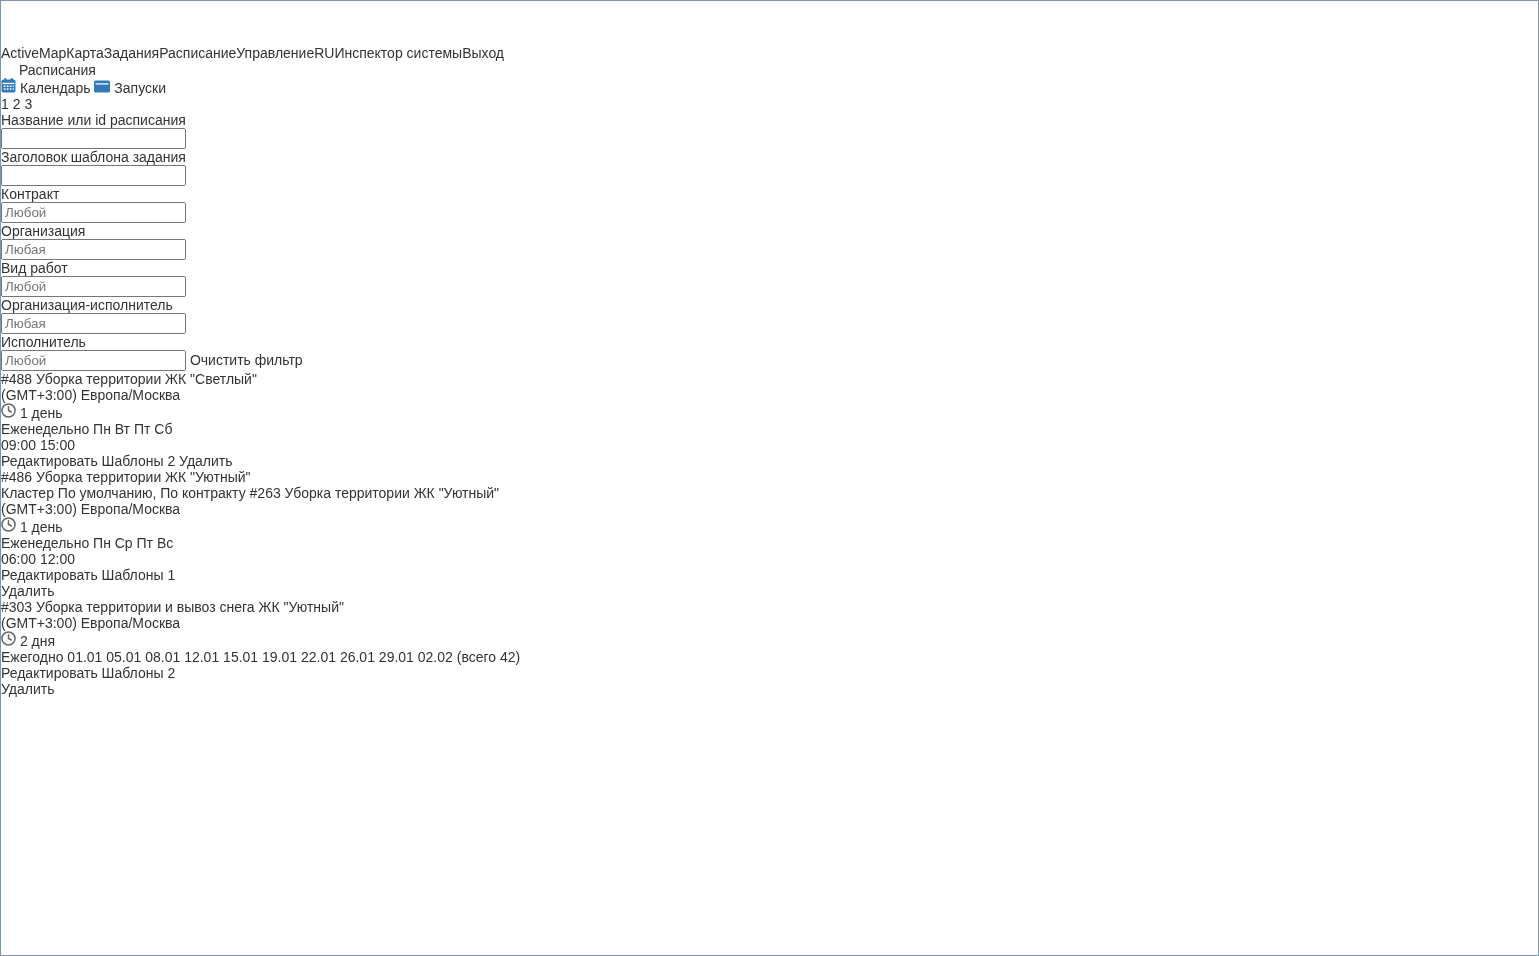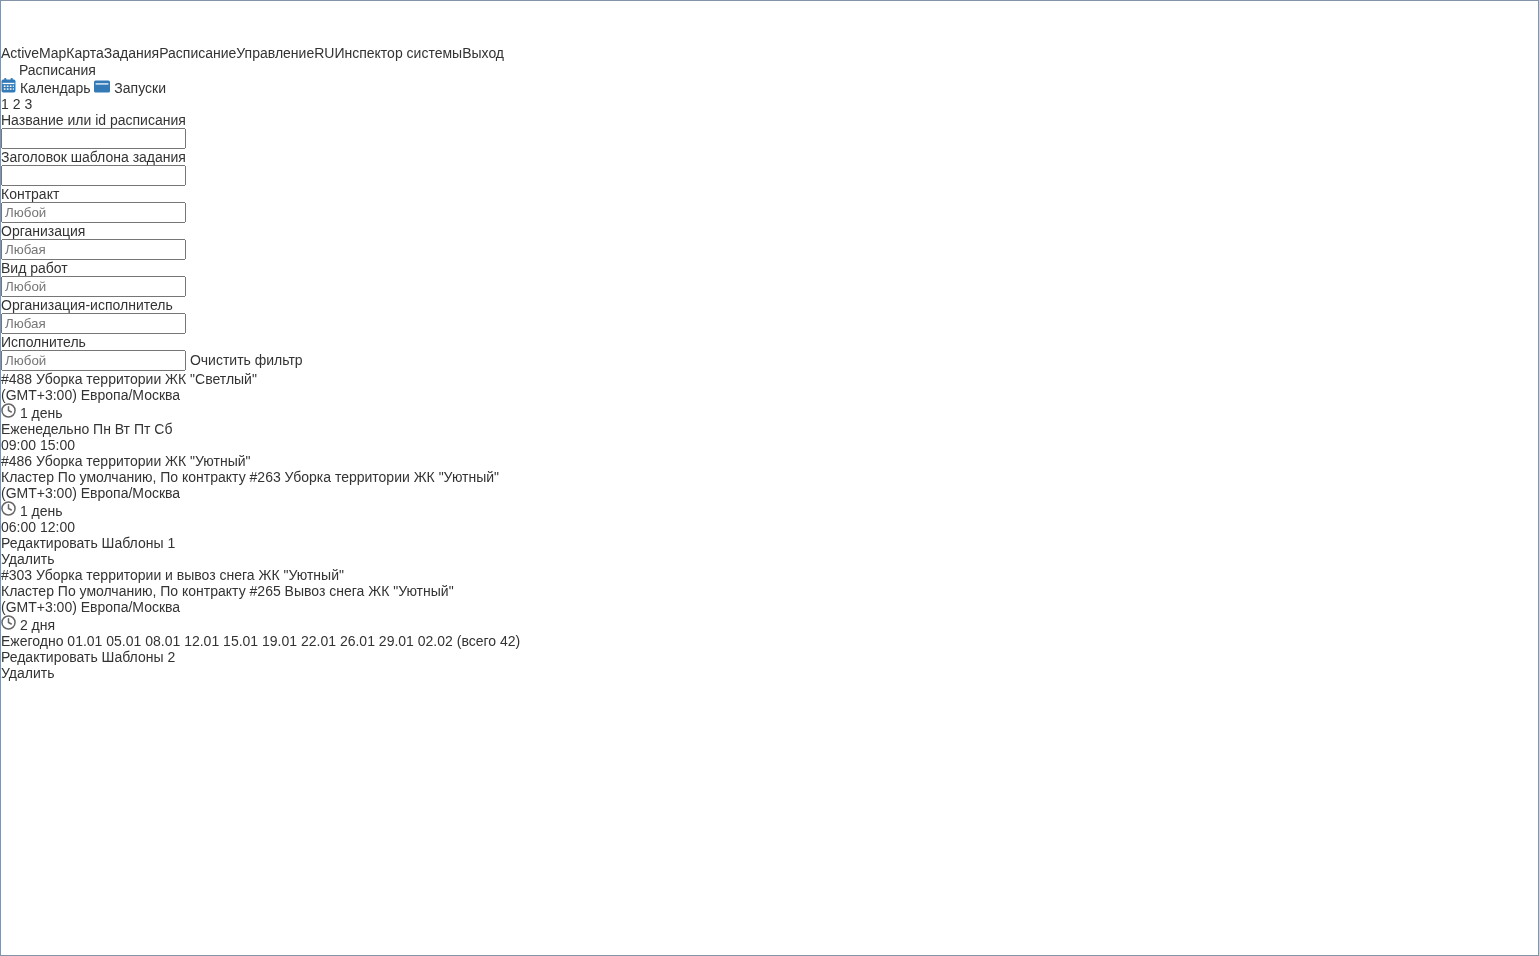--- a/index.html
+++ b/index.html
@@ -280,20 +280,30 @@
             <span class="chip">Пн</span>
             <span class="chip">Вт</span>
             <span class="chip">Пт</span>
             <span class="chip">Сб</span>
           </div>
           <div class="times-row">
             <span class="chip chip-time">09:00</span>
             <span class="chip chip-time">15:00</span>
           </div>
         </div>
+        <div class="card-footer">
+          <div class="footer-row">
+            <span class="link-gray">Редактировать</span>
+            <span class="tpl-group">
+              <span class="link-blue">Шаблоны</span>
+              <span class="badge">2</span>
+            </span>
+            <span class="link-gray" style="margin-right:0">Удалить</span>
+          </div>
+        </div>
       </div>
 
       <div class="card card-2">
         <div class="card-title">
           <span class="card-id">#486</span>
           <span>Уборка территории ЖК "Уютный"</span>
         </div>
         <div class="card-meta">
           <span>Кластер</span>
           <span class="meta-strong">По умолчанию</span><span>,</span>
@@ -304,20 +314,27 @@
         <div class="card-duration">
           <span class="icon">
             <svg width="15" height="15" viewBox="0 0 14 14">
                 <circle cx="7" cy="7" r="6.1" fill="none" stroke="#666" stroke-width="1.4"></circle>
                 <path d="M7 3.4 V7 L9.6 8.4" fill="none" stroke="#666" stroke-width="1.4" stroke-linecap="round"></path>
               </svg>
           </span>
           <span>1 день</span>
         </div>
         <div class="schedule">
+          <div>
+            <span class="recurrence-label">Еженедельно</span>
+            <span class="chip">Пн</span>
+            <span class="chip">Ср</span>
+            <span class="chip">Пт</span>
+            <span class="chip">Вс</span>
+          </div>
           <div class="times-row">
             <span class="chip chip-time">06:00</span>
             <span class="chip chip-time">12:00</span>
           </div>
         </div>
         <div class="card-footer">
           <div class="footer-row">
             <span class="link-gray">Редактировать</span>
             <span class="tpl-group" style="margin-right:15px">
               <span class="link-blue">Шаблоны</span>
@@ -327,26 +344,20 @@
           <div class="footer-row">
             <span class="link-gray">Удалить</span>
           </div>
         </div>
       </div>
 
       <div class="card card-3">
         <div class="card-title">
           <span class="card-id">#303</span>
           <span>Уборка территории и вывоз снега ЖК "Уютный"</span>
-        </div>
-        <div class="card-meta">
-          <span>Кластер</span>
-          <span class="meta-strong">По умолчанию</span><span>,</span>
-          <span>По контракту</span>
-          <span class="meta-strong">#265 Вывоз снега ЖК "Уютный"</span>
         </div>
         <div class="card-tz">(GMT+3:00) Европа/Москва</div>
         <div class="card-duration">
           <span class="icon">
             <svg width="15" height="15" viewBox="0 0 14 14">
                 <circle cx="7" cy="7" r="6.1" fill="none" stroke="#666" stroke-width="1.4"></circle>
                 <path d="M7 3.4 V7 L9.6 8.4" fill="none" stroke="#666" stroke-width="1.4" stroke-linecap="round"></path>
               </svg>
           </span>
           <span>2 дня</span>

